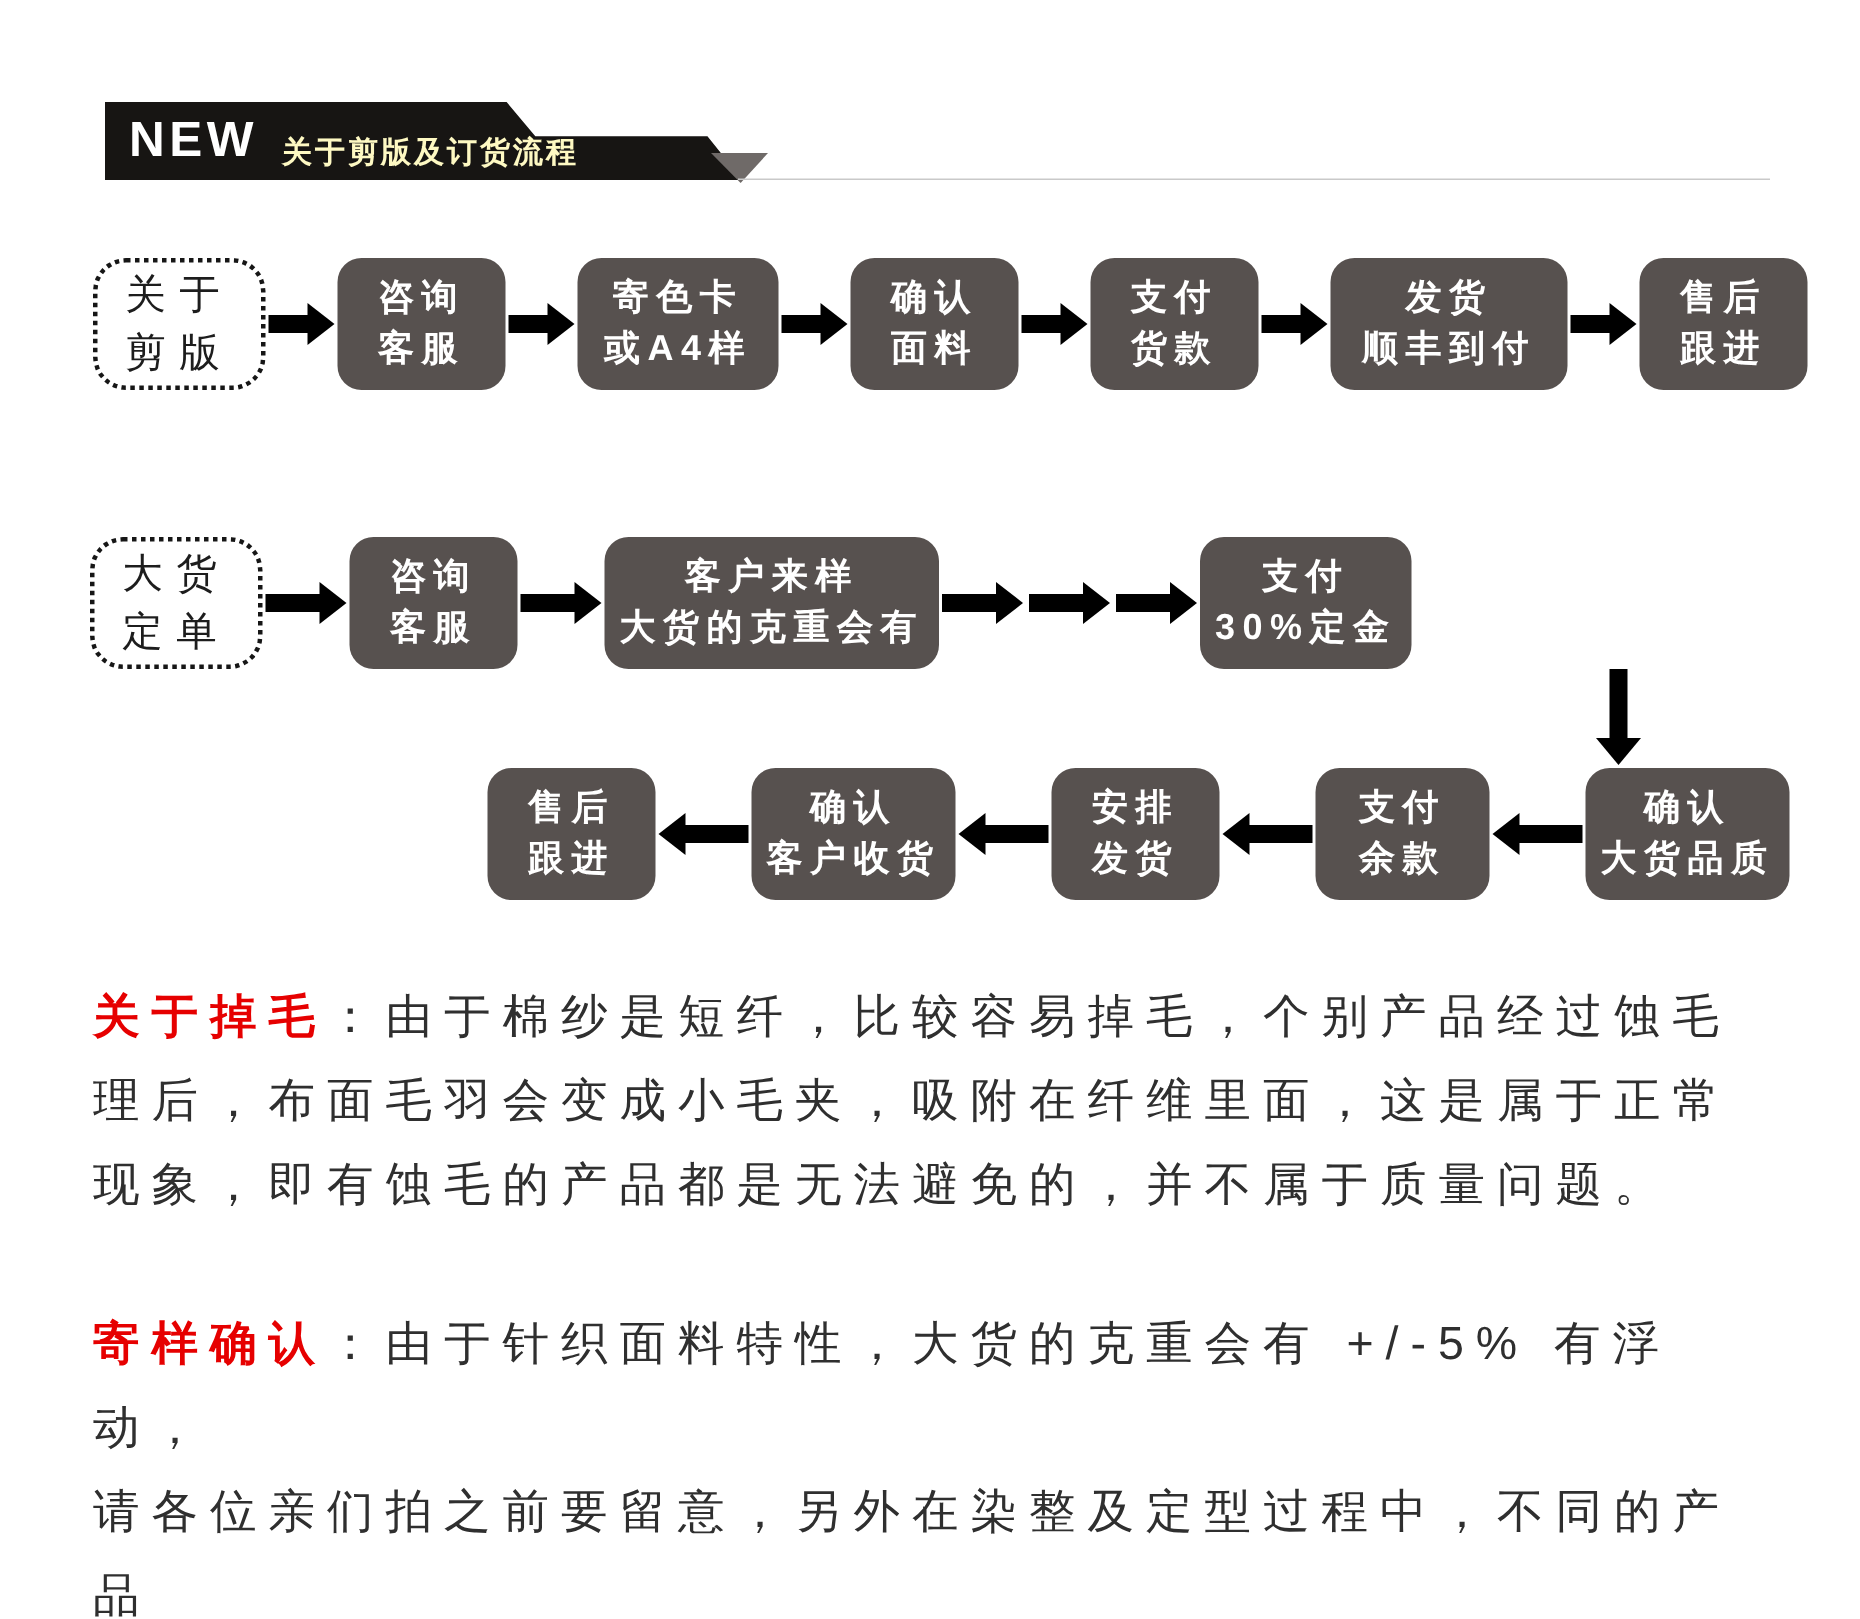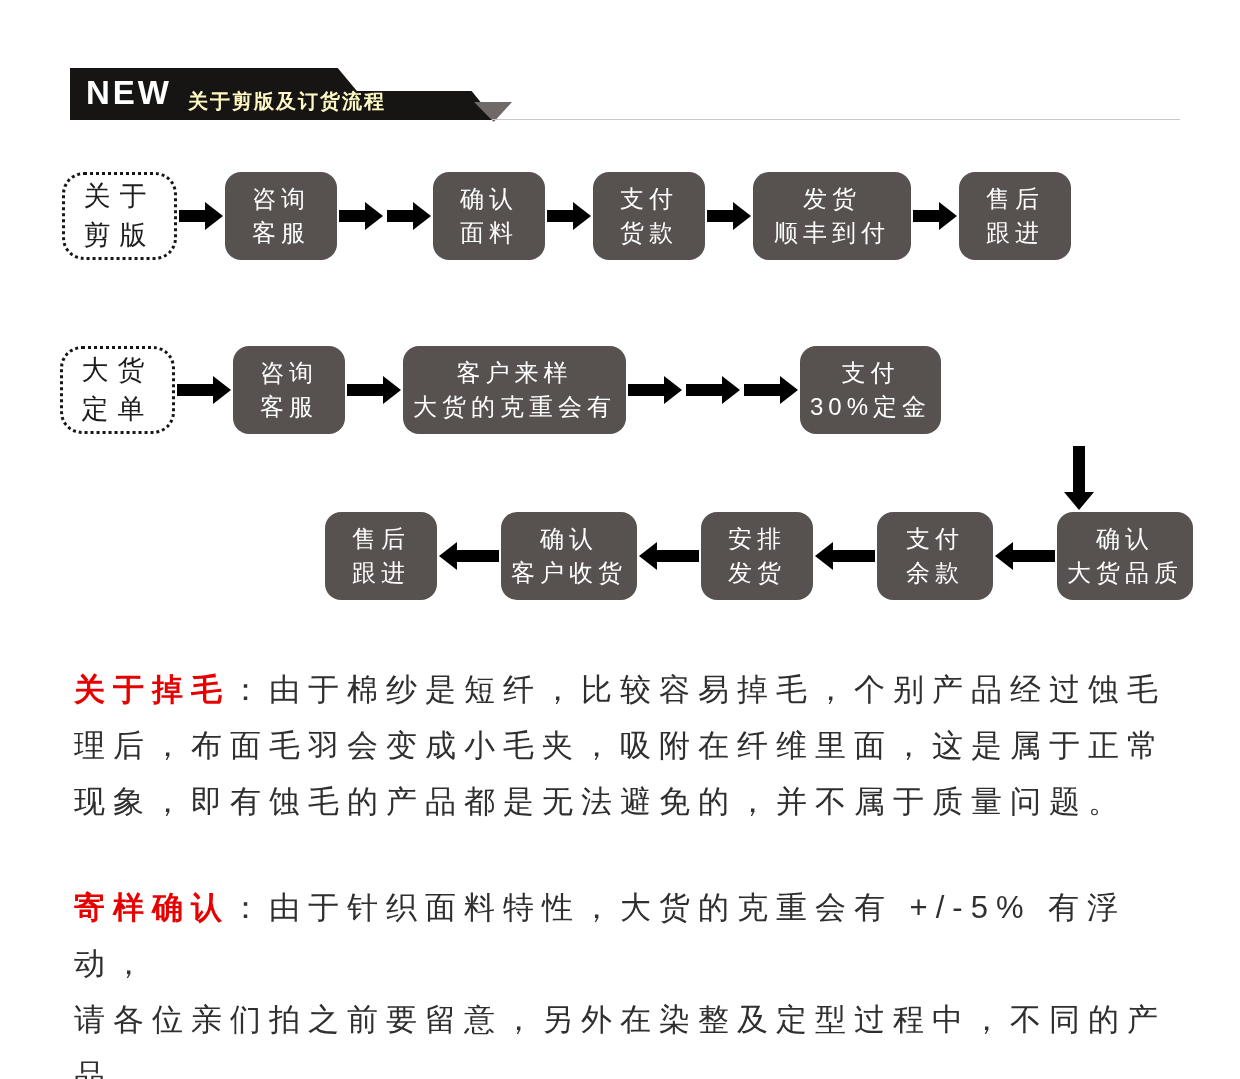--- a/index.html
+++ b/index.html
@@ -13,26 +13,26 @@
     letter-spacing:3px;}
   .banner-title{position:absolute;left:118px;bottom:5px;color:#fef9c3;font-size:20px;font-weight:bold;
     letter-spacing:2px;}
   .banner-tri{position:absolute;left:474px;top:102px;width:38px;height:20px;background:#6f6a68;
     clip-path:polygon(0 0,100% 0,52% 100%);}
   .banner-line{position:absolute;left:492px;top:119px;width:688px;height:1px;background:#c9c9c9;}
 
   
   .flow{position:absolute;display:flex;align-items:center;}
   .flow1{left:62px;top:172px;}
-  .flow2{left:60px;top:346px;}
+  .flow2{left:60px;top:358px;}
   .flow3{left:325px;top:512px;}
 
   .box{flex:none;background:#57514f;color:#fff;border-radius:16px;min-height:88px;
     display:flex;align-items:center;justify-content:center;text-align:center;
-    white-space:pre-line;font-size:24px;font-weight:normal;letter-spacing:5px;
+    white-space:pre-line;font-size:24px;font-weight:bold;letter-spacing:5px;
     line-height:1.42;padding:4px 10px;box-sizing:border-box;}
   .start-box{flex:none;background:#fff;color:#1d1d1d;border:3px dotted #161616;border-radius:22px;
     min-width:115px;min-height:88px;display:flex;align-items:center;justify-content:center;
     text-align:left;white-space:pre-line;font-size:27px;letter-spacing:9px;
     line-height:1.45;padding:2px 6px;box-sizing:border-box;}
 
   .w112{min-width:112px}.w116{min-width:116px}.w122{min-width:122px}.w134{min-width:134px}
   .w140{min-width:140px}.w142{min-width:142px}.w158{min-width:158px}.w196{min-width:196px}
 
   
@@ -44,21 +44,21 @@
   .arrow-l{flex:none;position:relative;width:60px;height:28px;margin:0 2px;}
   .arrow-l::before{content:"";position:absolute;right:0;top:8px;width:calc(100% - 17px);height:12px;background:#000;}
   .arrow-l::after{content:"";position:absolute;left:0;top:0;width:0;height:0;
     border-top:14px solid transparent;border-bottom:14px solid transparent;border-right:18px solid #000;}
   .arrow-down{position:absolute;left:1064px;top:446px;width:30px;height:64px;}
   .arrow-down::before{content:"";position:absolute;left:9px;top:0;width:12px;height:46px;background:#000;}
   .arrow-down::after{content:"";position:absolute;left:0;top:46px;width:0;height:0;
     border-left:15px solid transparent;border-right:15px solid transparent;border-top:18px solid #000;}
 
   
-  .note{position:absolute;left:62px;width:1118px;margin:12px;font-size:31px;line-height:56px;
+  .note{position:absolute;left:62px;width:1118px;margin:0;font-size:31px;line-height:56px;
     letter-spacing:8px;color:#2f2f2f;white-space:pre-line;}
   .note1{top:650px;}
   .note2{top:868px;}
   .note-head{color:#e60000;font-weight:bold;}
 </style>
 </head>
 <body>
 
 <div class="page">
 
@@ -69,20 +69,22 @@
   <div class="banner-tri"></div>
   <div class="banner-line"></div>
 
   <div class="flow flow1">
     <div class="start-box">关于
 剪版</div>
     <div class="arrow-r"></div>
     <div class="box w112">咨询
 客服</div>
     <div class="arrow-r"></div>
+    <div class="box w134">寄色卡
+或A4样</div>
     <div class="arrow-r"></div>
     <div class="box w112">确认
 面料</div>
     <div class="arrow-r"></div>
     <div class="box w112">支付
 货款</div>
     <div class="arrow-r"></div>
     <div class="box w158">发货
 顺丰到付</div>
     <div class="arrow-r"></div>

